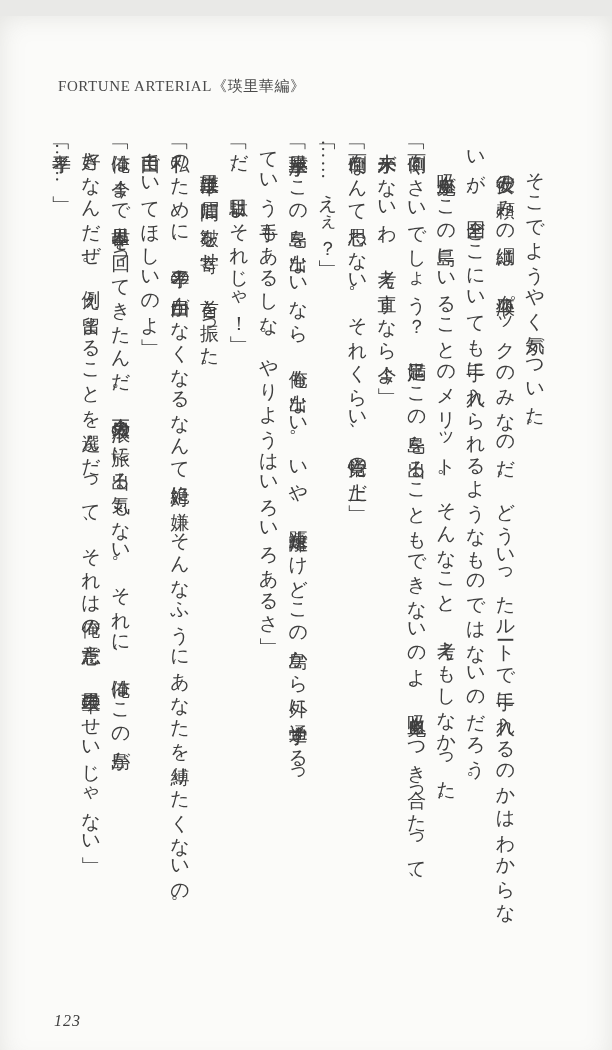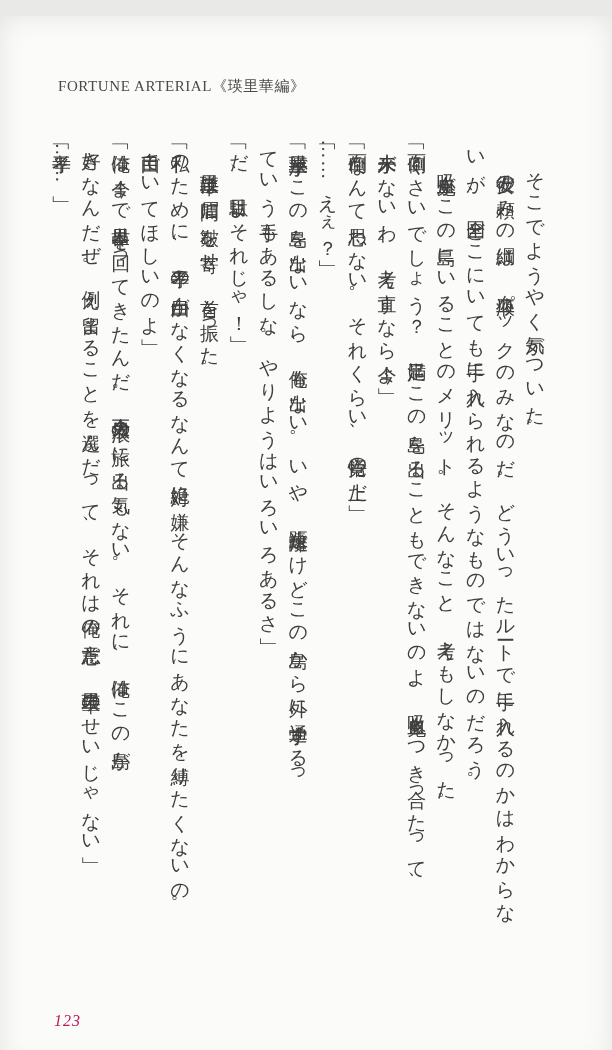--- a/index.html
+++ b/index.html
@@ -44,21 +44,21 @@
   .text-line.indent {
     text-indent: 20.5px;
   }
   .folio {
     position: absolute;
     left: 54px;
     top: 996px;
     font-size: 16px;
     font-style: italic;
     letter-spacing: 1px;
-    color: #be185d;
+    color: #404040;
   }
 </style>
 </head>
 <body>
 
 <div class="page">
   <div class="running-head">FORTUNE ARTERIAL《瑛里華編》</div>
 
   <div class="text-block">
 

